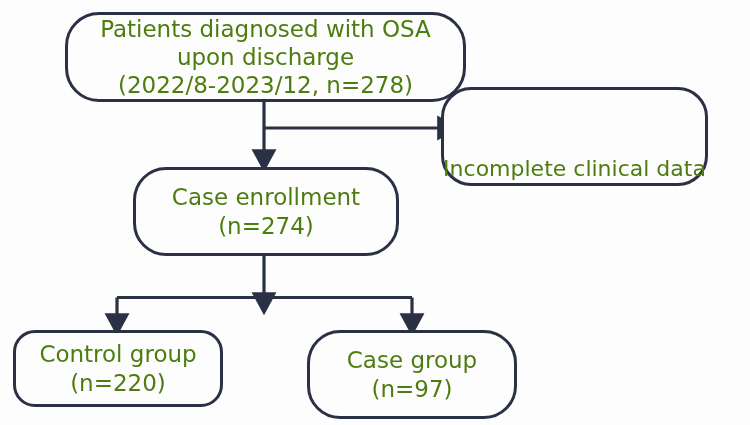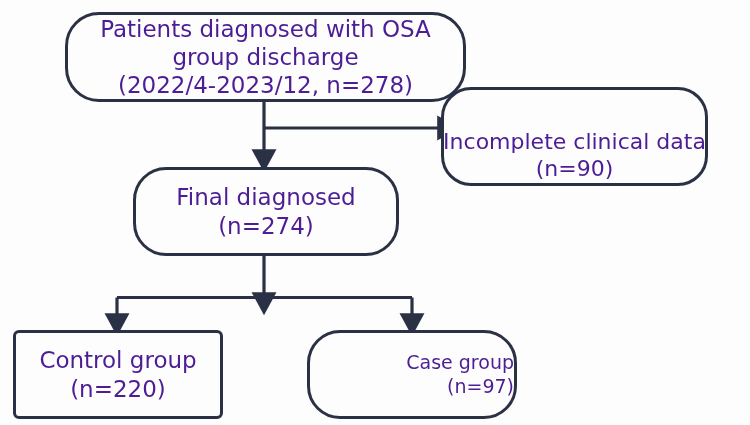--- a/index.html
+++ b/index.html
@@ -25,21 +25,21 @@
   .node {
     position: absolute;
     box-sizing: border-box;
     border: 3px solid #2b3145;
     background: #fdfdfd;
     display: flex;
     flex-direction: column;
     align-items: center;
     justify-content: center;
     text-align: center;
-    color: #4c1d95;
+    color: #4d7c0f;
     line-height: 1.22;
     z-index: 2;
   }
   .node .line {
     display: block;
     white-space: nowrap;
   }
   #node-top {
     left: 65px;
     top: 12px;
@@ -62,32 +62,31 @@
     top: 167px;
     width: 266px;
     height: 89px;
     border-radius: 33px;
     font-size: 23px;
   }
   #node-control {
     left: 13px;
     top: 330px;
     width: 210px;
-    height: 89px;
-    border-radius: 6px;
+    height: 77px;
+    border-radius: 22px;
     font-size: 23px;
   }
   #node-case {
     left: 307px;
     top: 330px;
     width: 210px;
     height: 89px;
     border-radius: 33px;
-    font-size: 19px;
-    align-items: flex-end;
+    font-size: 23px;
   }
 </style>
 </head>
 <body>
 
 <div id="canvas">
 
   <svg class="edges" viewBox="0 0 750 425" xmlns="http://www.w3.org/2000/svg">
     <defs>
       <marker id="arrowhead" markerWidth="9" markerHeight="9" refX="1.2" refY="4.5" orient="auto" markerUnits="strokeWidth">
@@ -103,31 +102,30 @@
 
     <path d="M117,297.5 L412,297.5" stroke="#2b3145" stroke-width="3.2" fill="none"></path>
 
     <path d="M117,297.5 L117,317" stroke="#2b3145" stroke-width="3.2" fill="none" marker-end="url(#arrowhead)"></path>
 
     <path d="M412,297.5 L412,317" stroke="#2b3145" stroke-width="3.2" fill="none" marker-end="url(#arrowhead)"></path>
   </svg>
 
   <div class="node" id="node-top">
     <span class="line">Patients diagnosed with OSA</span>
-    <span class="line">group discharge</span>
-    <span class="line">(2022/4-2023/12, n=278)</span>
+    <span class="line">upon discharge</span>
+    <span class="line">(2022/8-2023/12, n=278)</span>
   </div>
 
   <div class="node" id="node-excluded">
     <span class="line">Incomplete clinical data</span>
-    <span class="line">(n=90)</span>
   </div>
 
   <div class="node" id="node-enrolled">
-    <span class="line">Final diagnosed</span>
+    <span class="line">Case enrollment</span>
     <span class="line">(n=274)</span>
   </div>
 
   <div class="node" id="node-control">
     <span class="line">Control group</span>
     <span class="line">(n=220)</span>
   </div>
 
   <div class="node" id="node-case">
     <span class="line">Case group</span>

